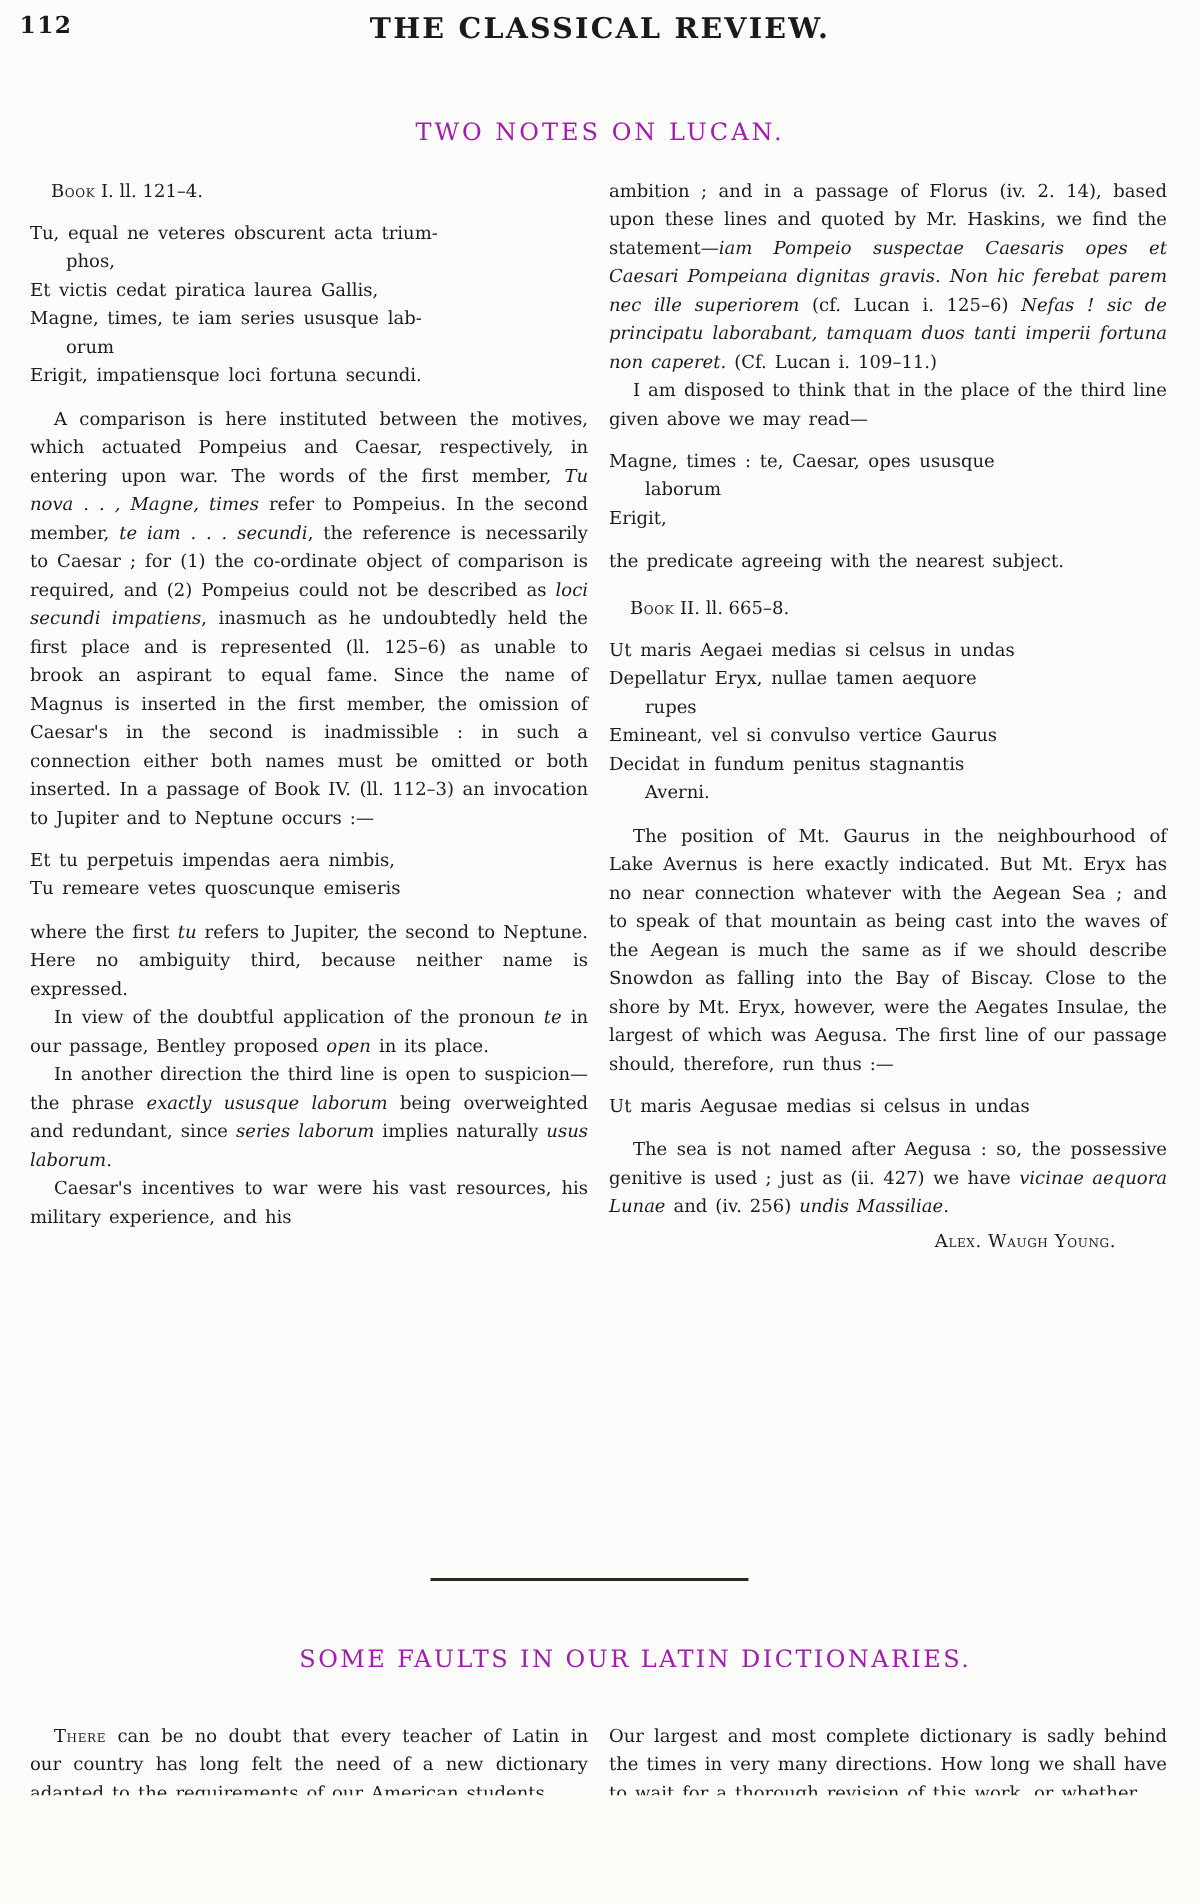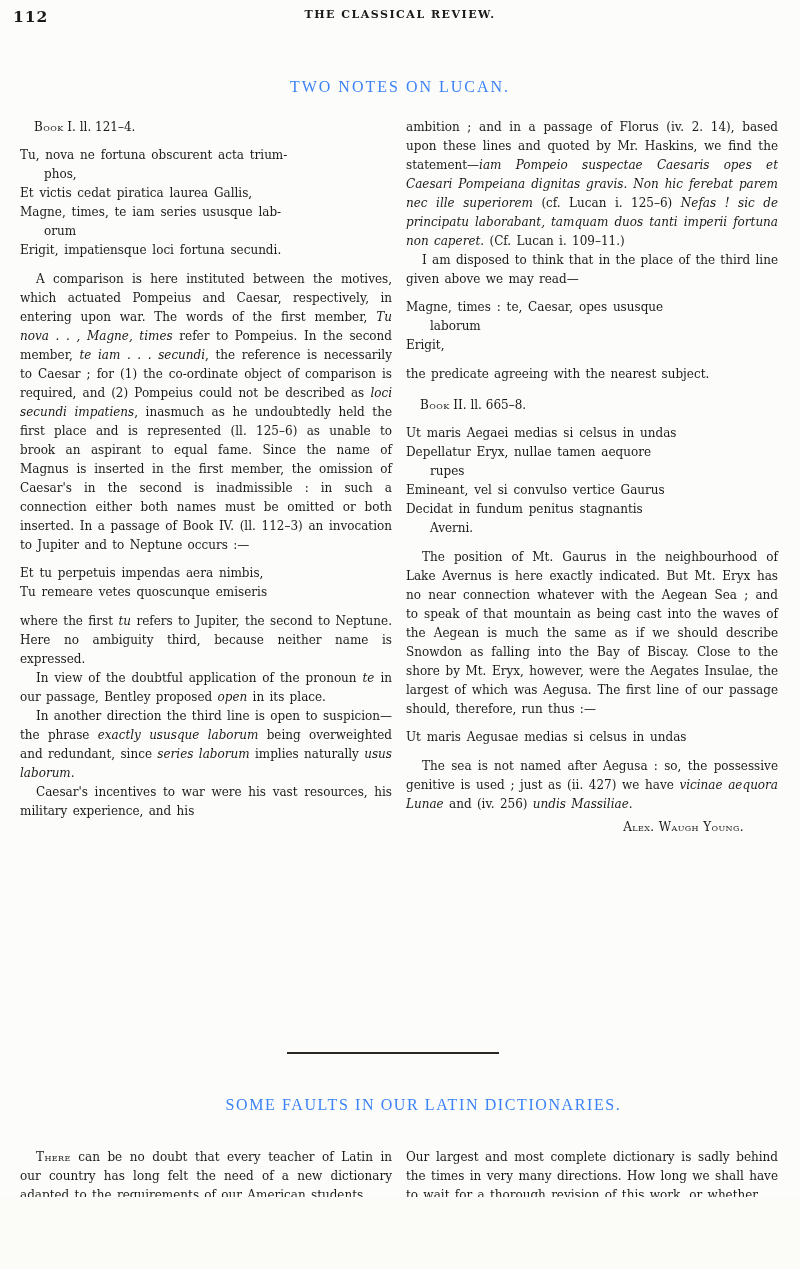--- a/index.html
+++ b/index.html
@@ -10,27 +10,26 @@
     font-family:"DejaVu Serif","Liberation Serif",serif;
     color:#1b1a18;
     overflow:hidden;
   }
   .page-number{
     position:absolute;top:7px;left:13px;
     font-size:15.5px;font-weight:bold;letter-spacing:1px;
   }
   .journal-title{
     position:absolute;top:8px;left:0;right:0;
-    text-align:center;font-size:11px;font-weight:bold;letter-spacing:1.5px;
+    text-align:center;font-size:19px;font-weight:bold;letter-spacing:1.5px;
   }
   .article-title{
     position:absolute;left:0;right:0;margin:0;
     text-align:center;font-size:16px;font-weight:normal;letter-spacing:2px;
-    color:#3b82f6;
-    font-family:Liberation Serif, serif;
+    color:#a21caf;
   }
   .title-1{top:78px;}
   .title-2{top:1096px;letter-spacing:1.6px;padding-left:47px;}
   .cols{
     position:absolute;left:20px;
     display:flex;gap:14px;
   }
   .cols-1{top:118px;}
   .cols-2{top:1148px;}
   .col{width:372px;font-size:12px;line-height:19px;}
@@ -62,21 +61,21 @@
 
   <div class="page-number">112</div>
   <div class="journal-title">THE CLASSICAL REVIEW.</div>
 
   <h1 class="article-title title-1">TWO NOTES ON LUCAN.</h1>
 
   <div class="cols cols-1">
     <div class="col">
         <div class="heading"><span class="sc">Book</span><span> I. ll. 121–4.</span></div>
         <div class="verse">
-          <div class="vline"><span>Tu, nova ne fortuna obscurent acta trium-</span></div>
+          <div class="vline"><span>Tu, equal ne veteres obscurent acta trium-</span></div>
           <div class="vline hang"><span>phos,</span></div>
           <div class="vline"><span>Et victis cedat piratica laurea Gallis,</span></div>
           <div class="vline"><span>Magne, times, te iam series ususque lab-</span></div>
           <div class="vline hang"><span>orum</span></div>
           <div class="vline"><span>Erigit, impatiensque loci fortuna secundi.</span></div>
         </div>
         <p class="para ind"><span>A comparison is here instituted between the motives, which actuated Pompeius and Caesar, respectively, in entering upon war. The words of the first member, </span><span class="it">Tu nova . . , Magne, times</span><span> refer to Pompeius.  In the second member, </span><span class="it">te iam . . . secundi</span><span>, the reference is necessarily to Caesar ; for (1) the co-ordinate object of comparison is required, and (2) Pompeius could not be described as </span><span class="it">loci secundi impatiens</span><span>, inasmuch as he undoubtedly held the first place and is represented (ll. 125–6) as unable to brook an aspirant to equal fame.  Since the name of Magnus is inserted in the first member, the omission of Caesar's in the second is inadmissible : in such a connection either both names must be omitted or both inserted.  In a passage of Book IV. (ll. 112–3) an invocation to Jupiter and to Neptune occurs :—</span></p>
         <div class="verse">
           <div class="vline"><span>Et tu perpetuis impendas aera nimbis,</span></div>
           <div class="vline"><span>Tu remeare vetes quoscunque emiseris</span></div>

